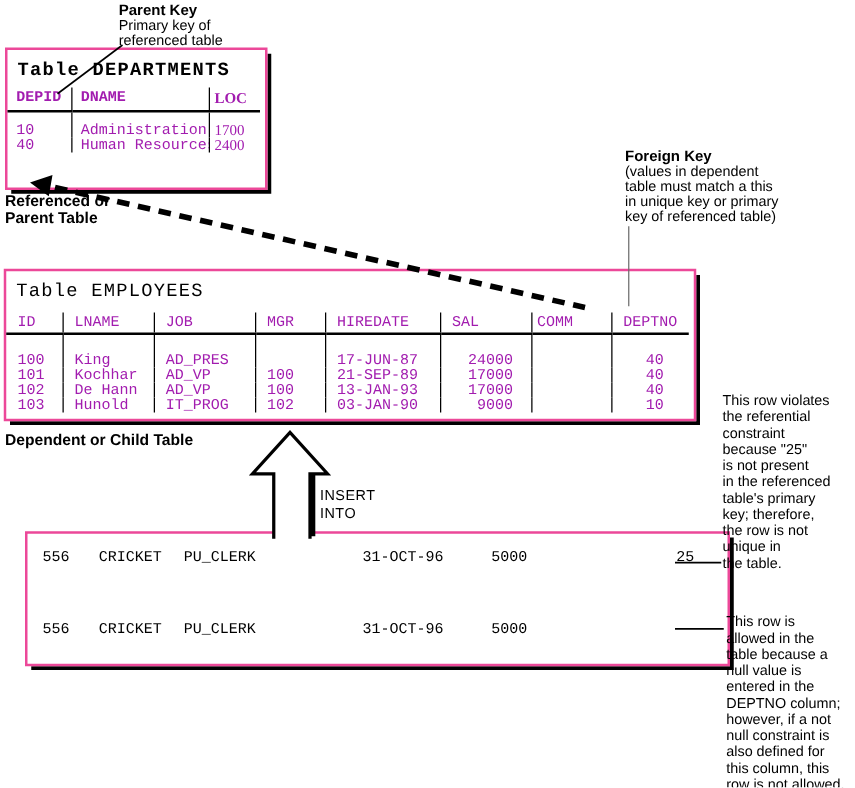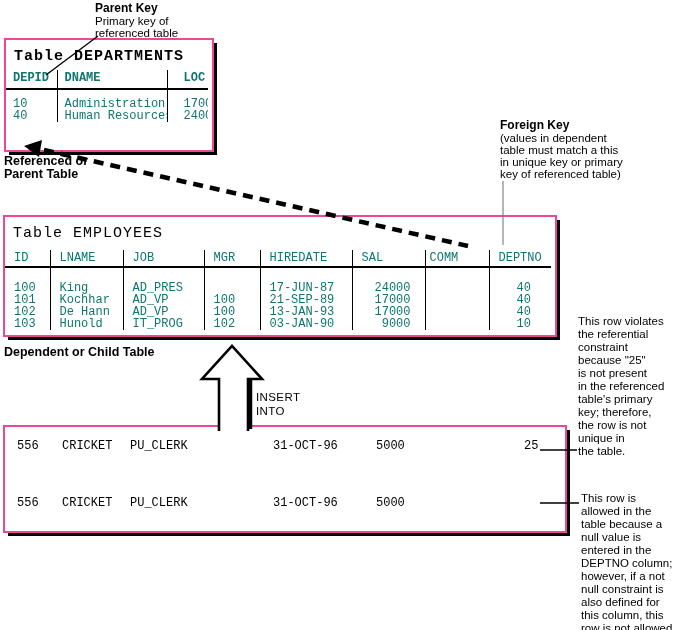--- a/index.html
+++ b/index.html
@@ -4,35 +4,35 @@
 <style>
   html,body{margin:0;padding:0;background:#ffffff;}
   .canvas{position:relative;width:676px;height:630px;background:#ffffff;color:#000;
           font-family:"Liberation Sans",sans-serif;overflow:hidden;}
   .overlay{position:absolute;left:0;top:0;width:684px;height:630px;z-index:10;pointer-events:none;}
 
   
   .sbox{position:absolute;background:#fff;border:2px solid #ec4899;box-shadow:4px 4px 0 -1px #000;z-index:2;}
   .dept-box{left:4px;top:38px;width:206px;height:110px;}
   .emp-box{left:3px;top:215px;width:550px;height:118px;}
-  .ins-box{left:3px;top:425px;width:560px;height:104px;}
+  .ins-box{left:20px;top:425px;width:560px;height:104px;}
 
   .tbl-title{position:absolute;left:8px;top:8px;font-family:"Liberation Mono",monospace;
              font-size:15px;letter-spacing:1px;white-space:nowrap;}
   .tbl-title.b{font-weight:bold;}
 
   table{border-collapse:collapse;table-layout:fixed;
-        font-family:"Liberation Mono",monospace;font-size:12px;line-height:12px;color:#0f766e;}
+        font-family:"Liberation Mono",monospace;font-size:12px;line-height:12px;color:#a21caf;}
   th,td{white-space:nowrap;overflow:hidden;}
 
   .dept{position:absolute;left:0;top:30px;width:202px;}
   .dept th{font-weight:bold;text-align:left;vertical-align:top;height:16px;
            padding:2px 0 0 7px;border-bottom:2px solid #000;font-size:12px;}
   .dept td{padding:0 0 0 7px;}
-  .dept th:nth-child(3),.dept td:nth-child(3){padding-left:16px;}
+  .dept th:nth-child(3),.dept td:nth-child(3){padding-left:4px;font-family:Liberation Serif, serif;}
   .dept th+th,.dept td+td{border-left:1.5px solid #000;}
   .dept tbody tr:first-child td{padding-top:8px;}
 
   .emp{position:absolute;left:0;top:33px;width:546px;}
   .emp th{font-weight:normal;text-align:left;vertical-align:top;height:14px;
           padding:2px 0 0 9px;border-bottom:2px solid #000;font-size:12px;}
   .emp td{padding:0 0 0 9px;}
   .emp th+th,.emp td+td{border-left:1.5px solid #000;}
   .emp th:nth-child(7){padding-left:4px;}
   .emp td:nth-child(6){text-align:right;padding:0 14px 0 0;}

